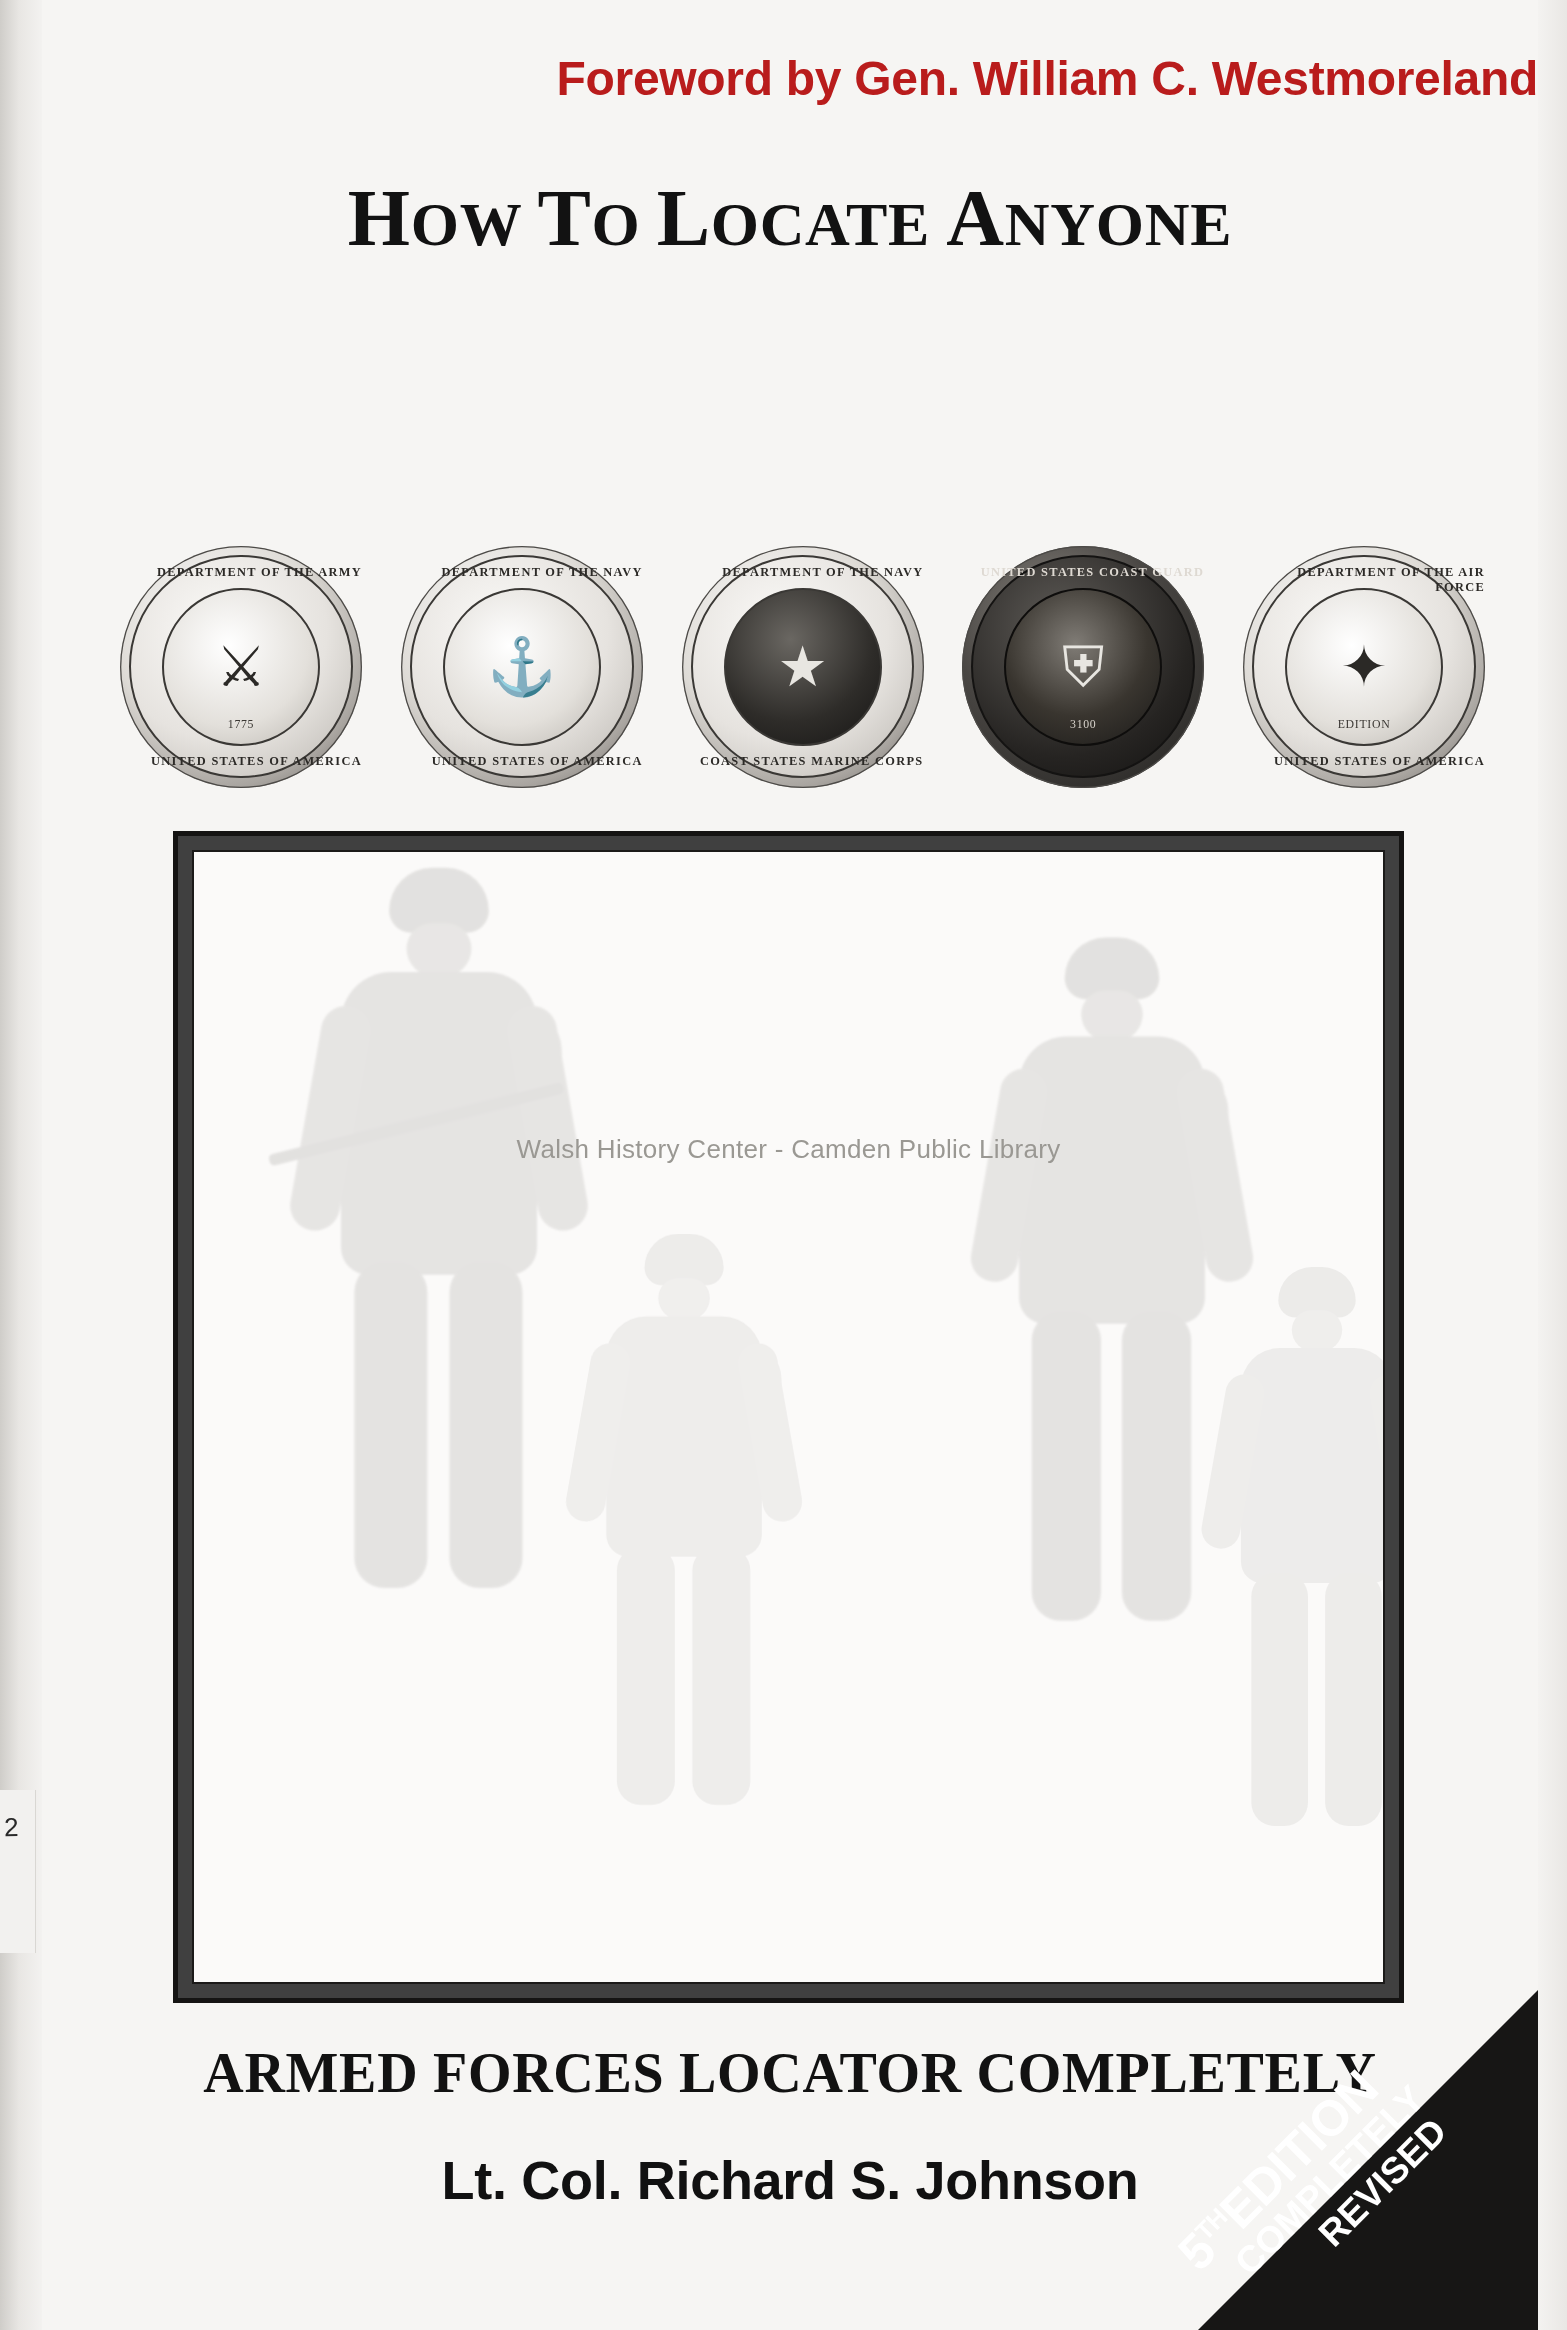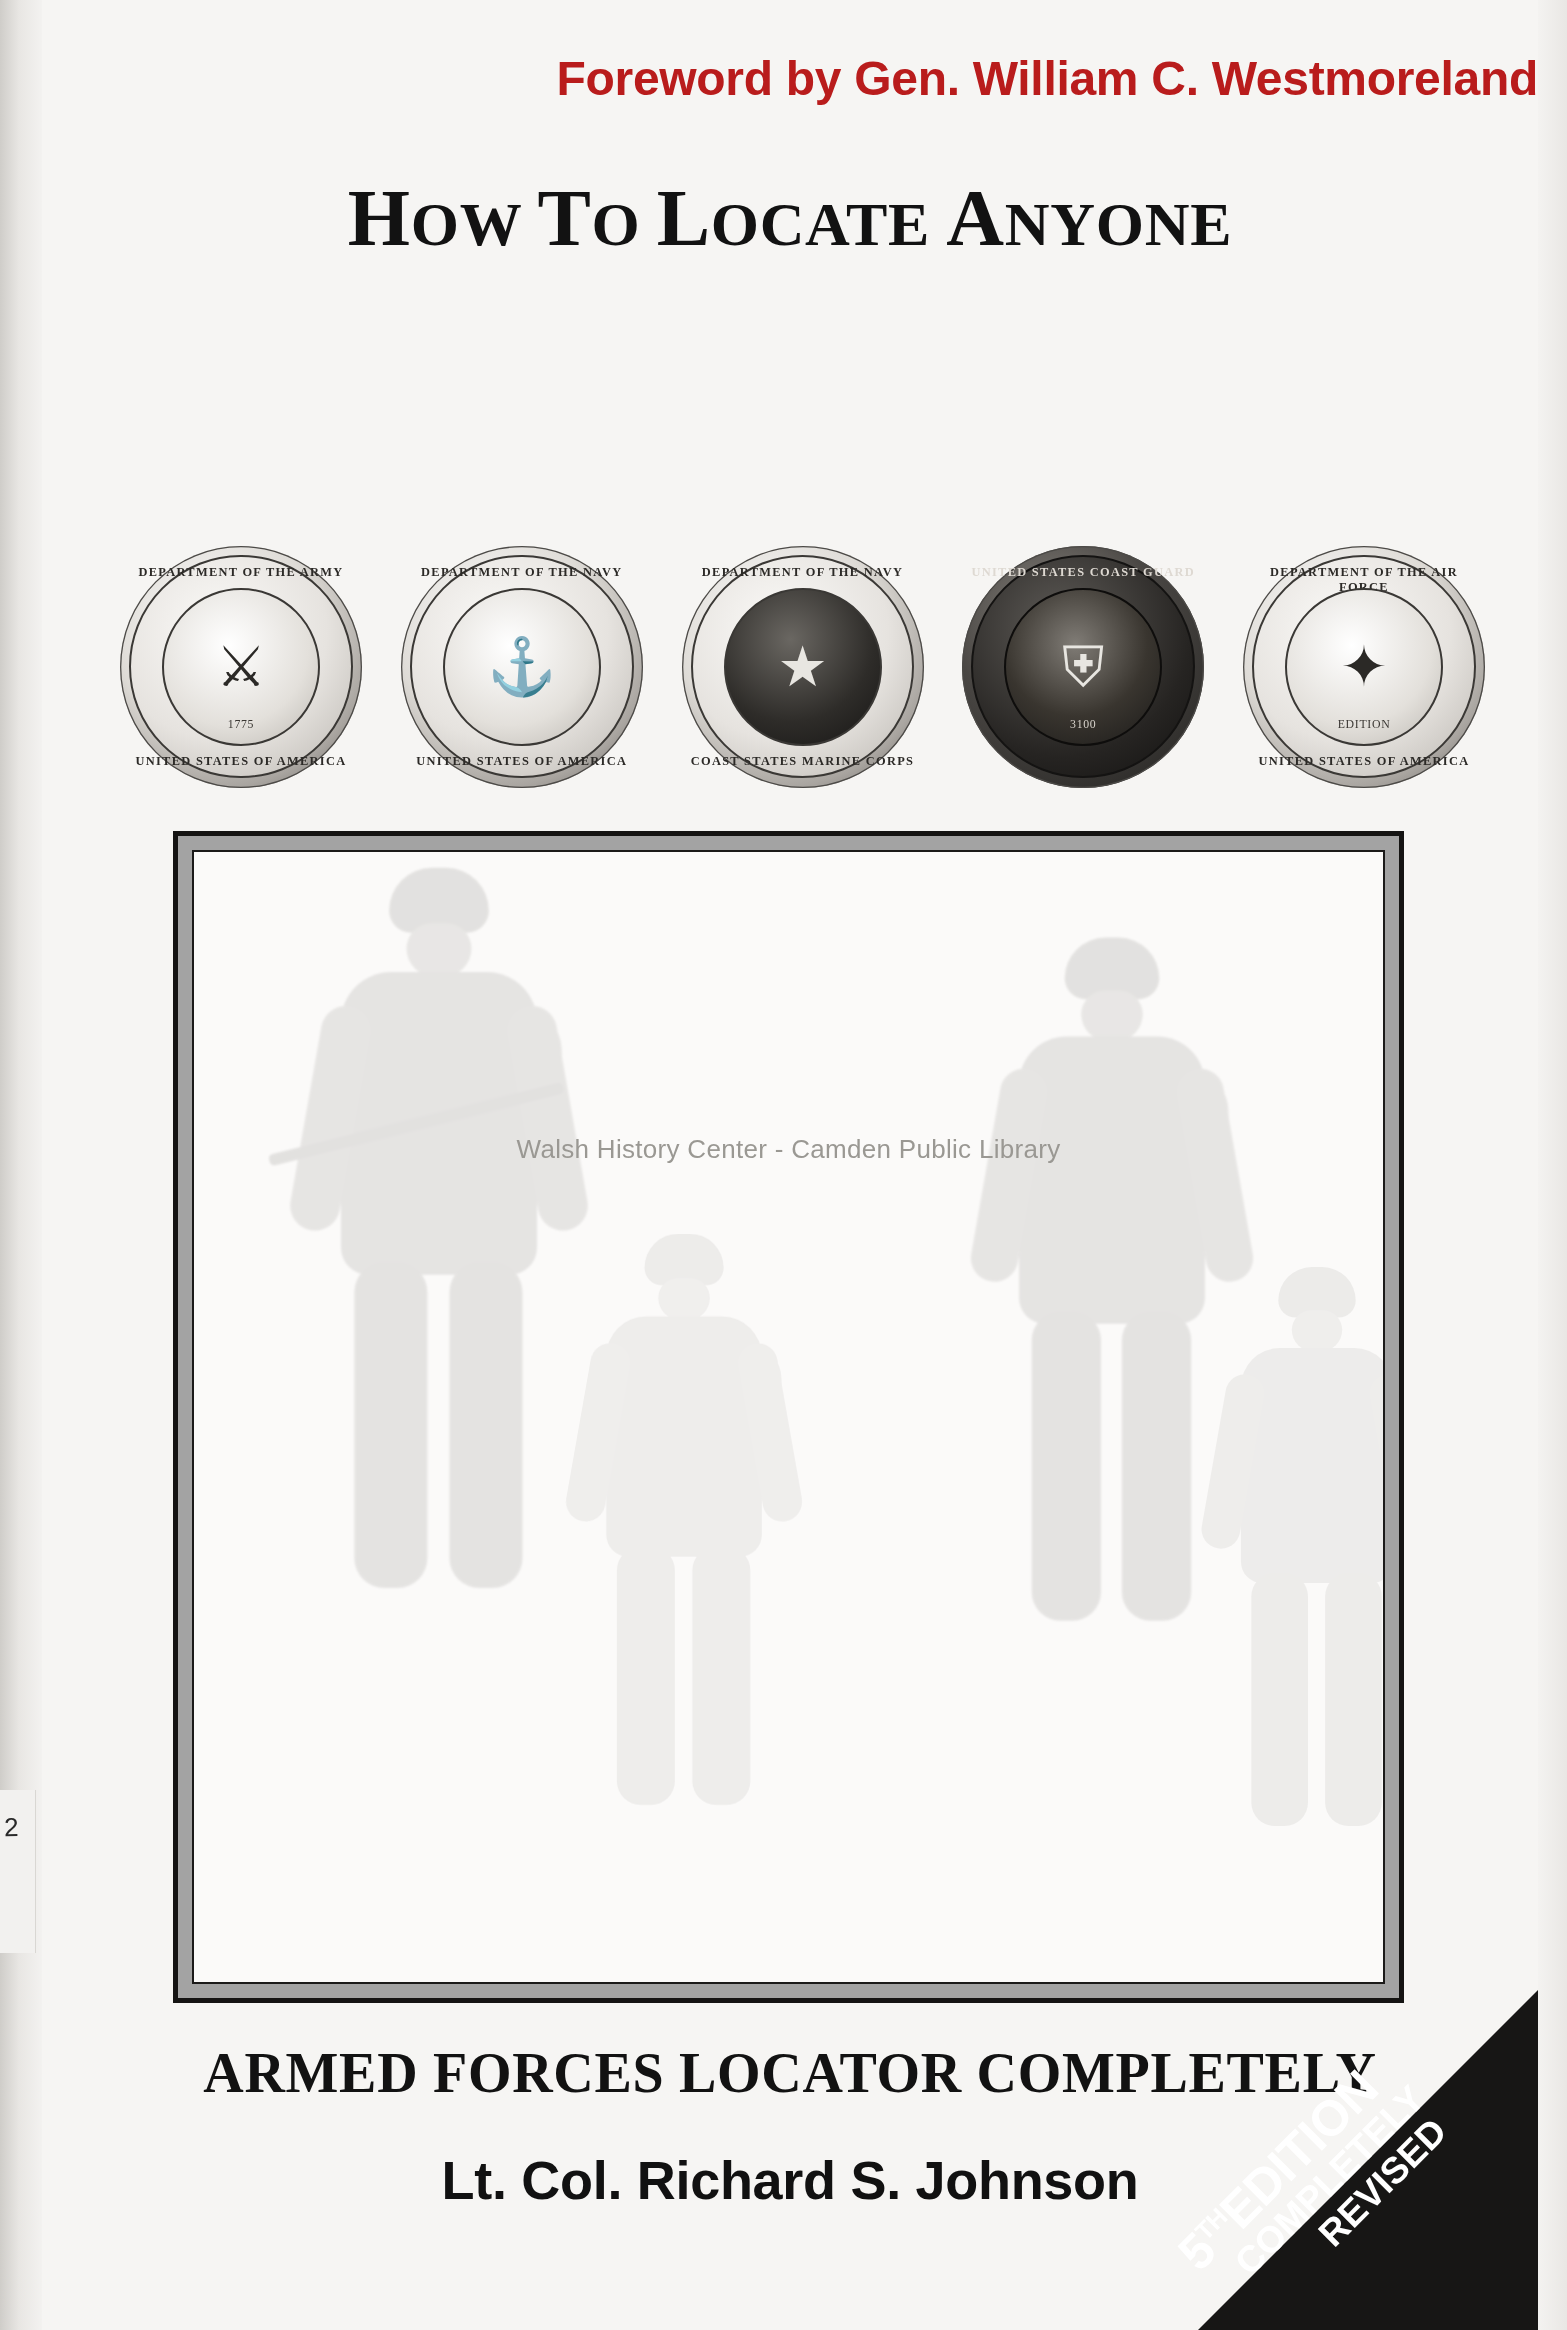--- a/index.html
+++ b/index.html
@@ -165,21 +165,21 @@
   }
   .seal.dark .seal-emblem,
   .seal.darkest .seal-emblem {
     color: #e8e6e1;
   }
   
   .seal-top-text, .seal-bottom-text {
     position: absolute;
     left: 0;
     width: 100%;
-    text-align: center;
+    text-align: right;
     font-family: "Liberation Serif", serif;
     font-size: 12.4px;
     letter-spacing: 1.3px;
     color: #2c2a27;
     font-weight: bold;
   }
   .seal-top-text { top: 19.6px; }
   .seal-bottom-text { bottom: 18.3px; }
   .seal.dark .seal-top-text,
   .seal.dark .seal-bottom-text { color: #2c2a27; }
@@ -198,21 +198,21 @@
   .seal.darkest .seal-year { color: #d8d3cc; }
 
   
   #photo-frame {
     position: absolute;
     left: 131px;
     top: 831px;
     width: 1231px;
     height: 1172px;
     border: 5.9px solid #151413;
-    background: #a3a3a3;
+    background: #404040;
     box-sizing: border-box;
   }
   #photo-frame-inner {
     position: absolute;
     inset: 14.4px;
     border: 2.6px solid #1b1a19;
     box-sizing: border-box;
     overflow: hidden;
     background: #fbfaf9;
   }

